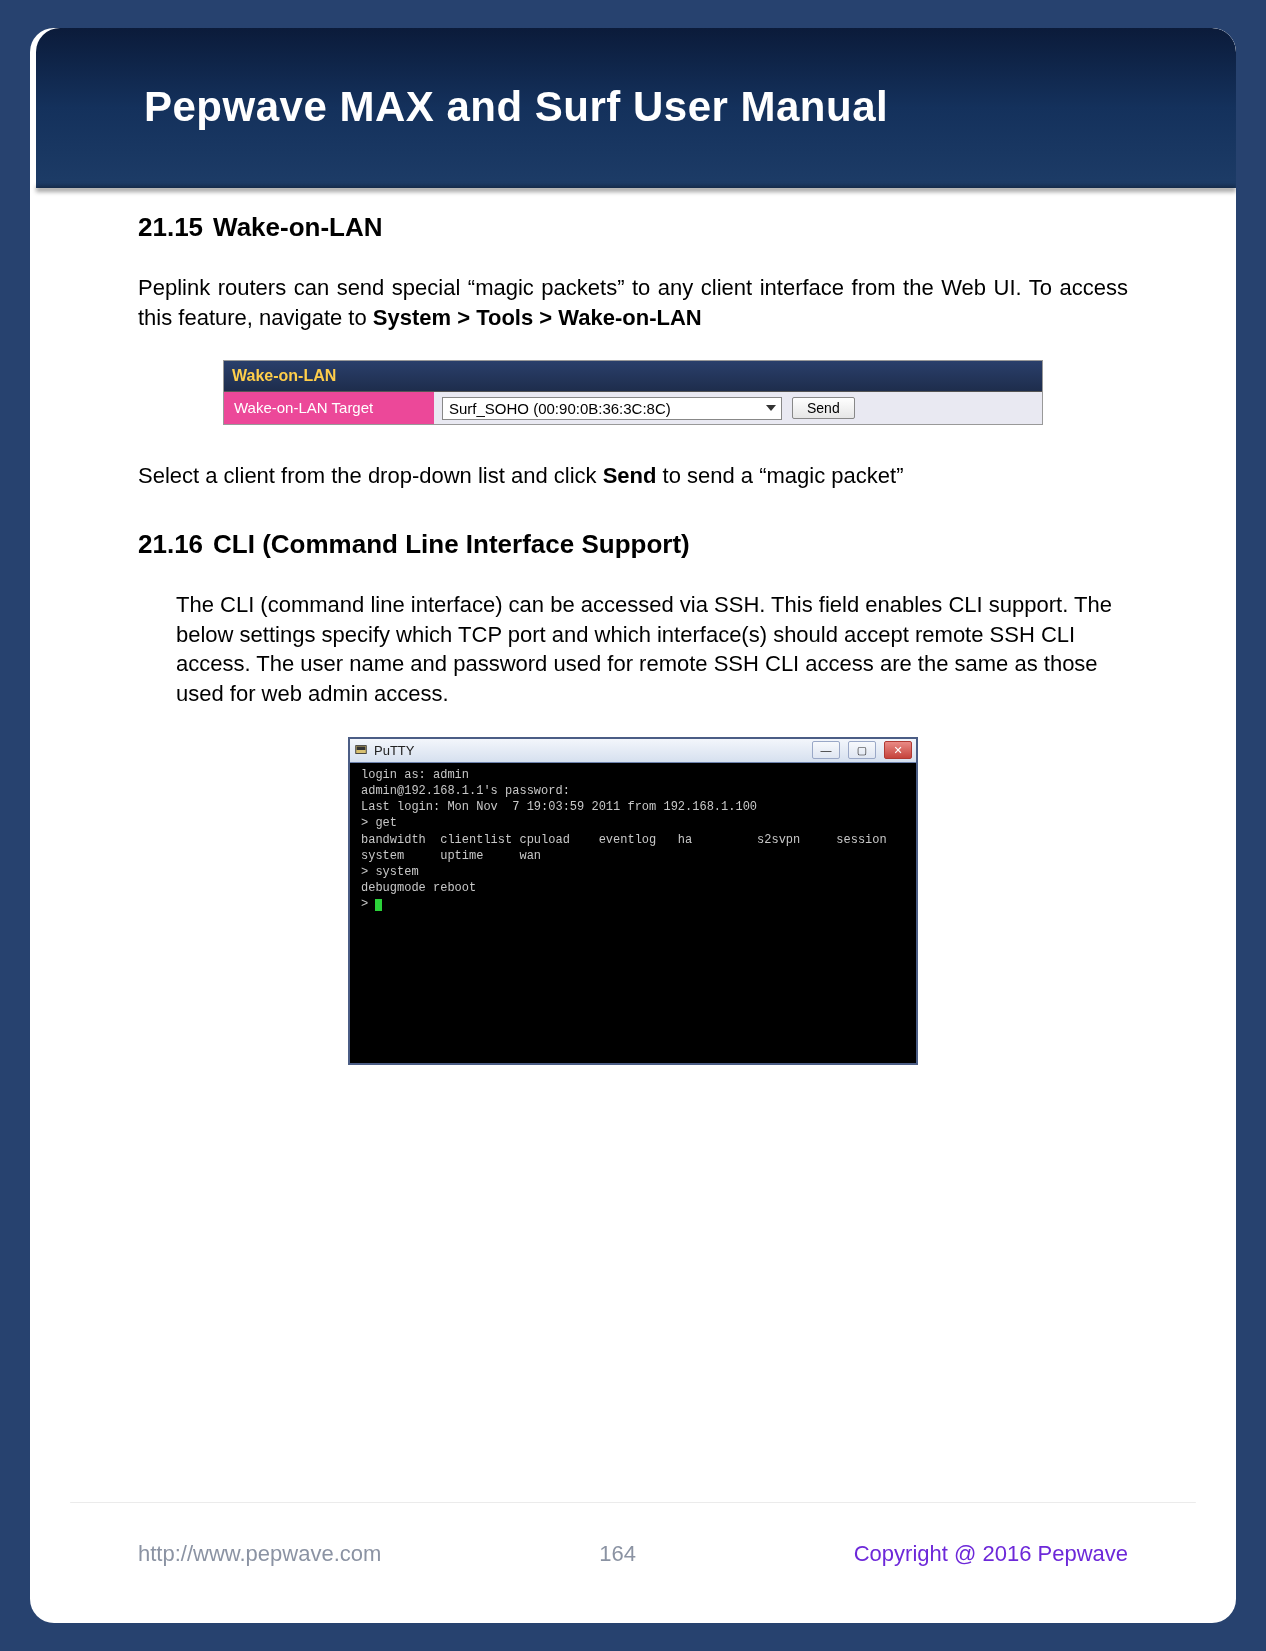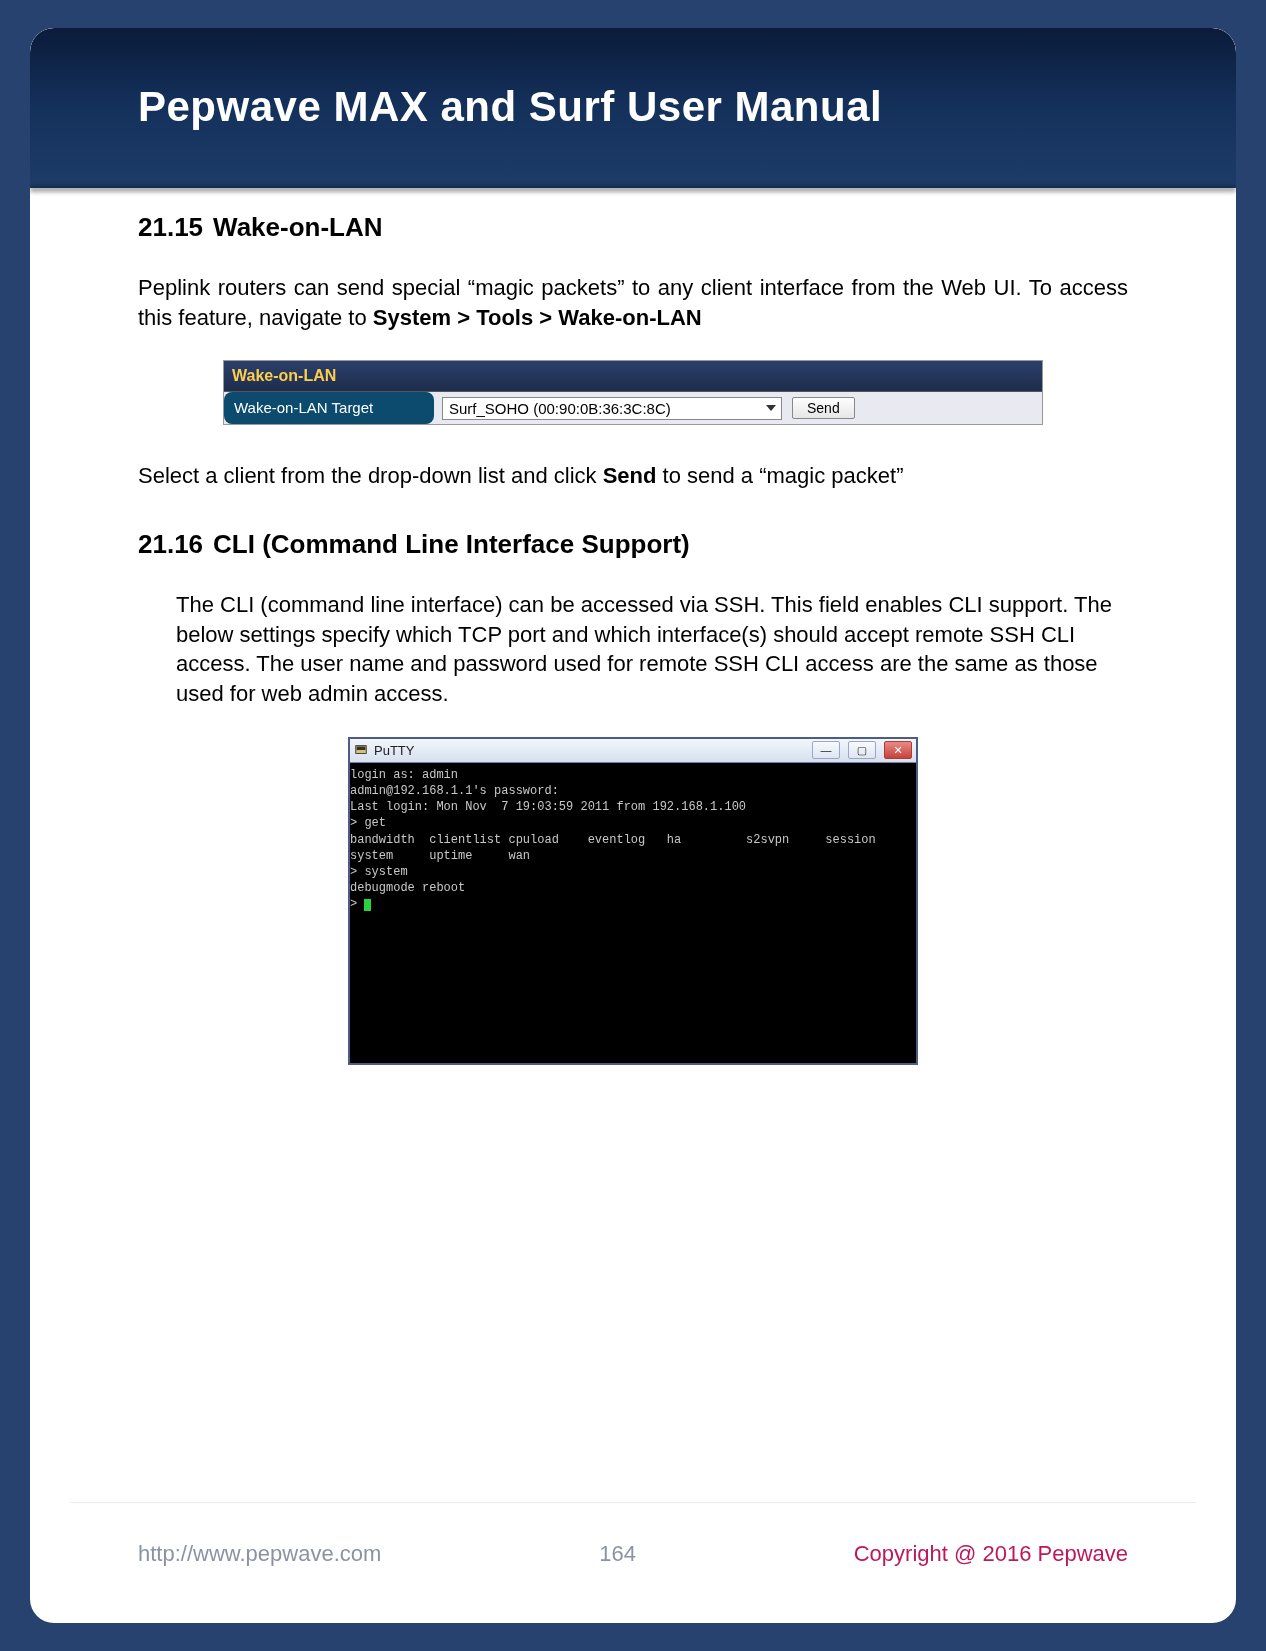--- a/index.html
+++ b/index.html
@@ -16,21 +16,21 @@
     left: 30px;
     right: 30px;
     top: 28px;
     bottom: 28px;
     background: #fff;
     border-radius: 24px;
     overflow: hidden;
   }
   .top-band {
     position: absolute;
-    left: 0; right: 0; top: 0;
+    left: 6px; right: 0; top: 0;
     height: 160px;
     background: linear-gradient(to bottom, #0b1b3a 0%, #14315c 50%, #1d3c67 100%);
     border-top-left-radius: 24px;
     border-top-right-radius: 24px;
   }
   .top-band::after {
     content: "";
     position: absolute;
     left: 0; right: 0; bottom: -4px;
     height: 6px;
@@ -78,28 +78,27 @@
     padding: 4px 8px;
     border-bottom: 1px solid #555;
   }
   .wol-row {
     display: flex;
     align-items: center;
     background: #e9e9f2;
   }
   .wol-label {
     flex: 0 0 210px;
-    background: #0c4a6e;
+    background: #ec4899;
     color: #fff;
     padding: 6px 10px;
     font-size: 15px;
     display: flex;
     align-items: center;
     min-height: 30px;
-    border-radius: 8px;
   }
   .wol-ctrls {
     flex: 1;
     padding: 4px 8px;
     display: flex;
     gap: 10px;
     align-items: center;
   }
   .wol-select {
     font-family: Arial, sans-serif;
@@ -162,21 +161,21 @@
     margin-left: 2px;
     font-size: 11px;
     color: #222;
     border-radius: 2px;
   }
   .win-btn.close { background: linear-gradient(to bottom,#e98a85,#c5433c); color:#fff; border-color:#b03a34; }
   .term {
     font-family: "Courier New", monospace;
     font-size: 12px;
     color: #c8c8c8;
-    padding: 4px 6px 110px 0;
+    padding: 4px 6px 110px 11px;
     line-height: 1.35;
     white-space: pre;
     min-height: 300px;
     background: #000;
   }
   .term .cursor {
     display: inline-block;
     width: 7px; height: 12px;
     background: #2bd23a;
     vertical-align: text-bottom;
@@ -187,21 +186,21 @@
     bottom: 56px;
     display: flex;
     align-items: center;
     justify-content: space-between;
     font-family: "Century Gothic","Segoe UI",Arial,sans-serif;
     color: #9aa1ae;
     font-size: 22px;
   }
   .footer .url { color: #8b93a3; }
   .footer .page { color: #8b93a3; }
-  .footer .copy { color: #be185d; }
+  .footer .copy { color: #6d28d9; }
   .footer-rule {
     position: absolute;
     left: 40px; right: 40px;
     bottom: 120px;
     height: 1px;
     background: rgba(0,0,0,0.08);
     border-radius: 1px;
   }
 </style>
 </head>

